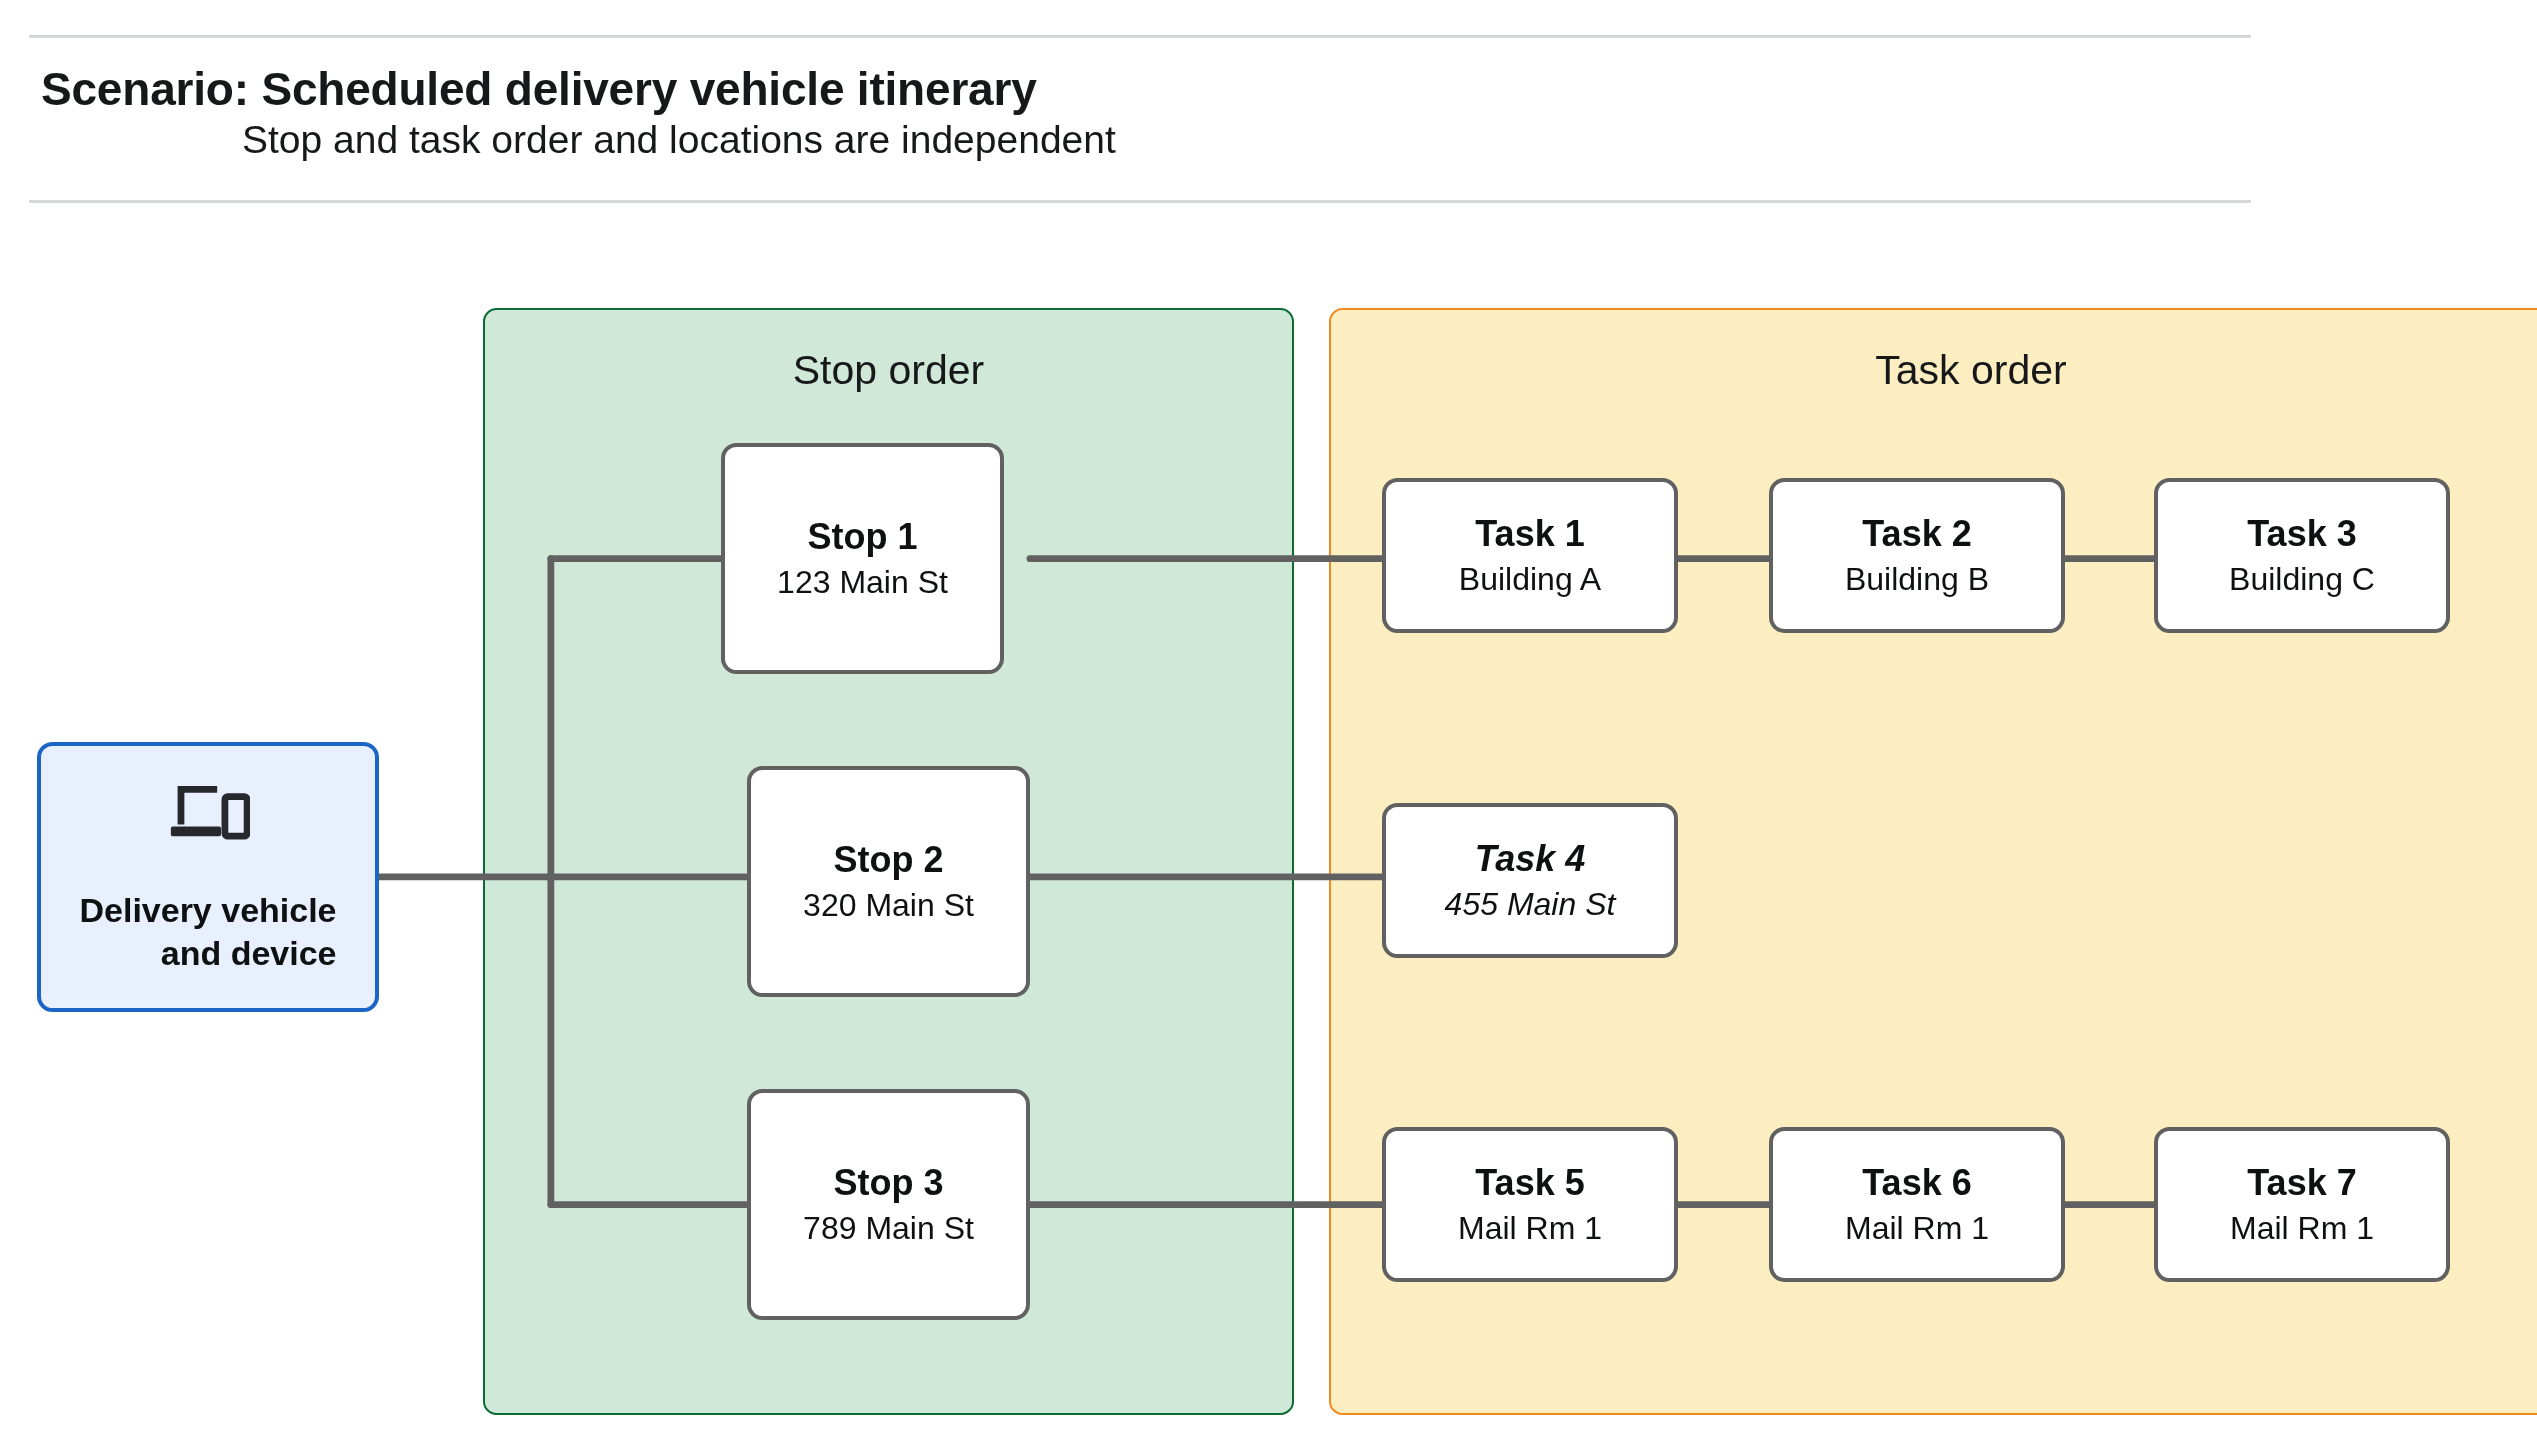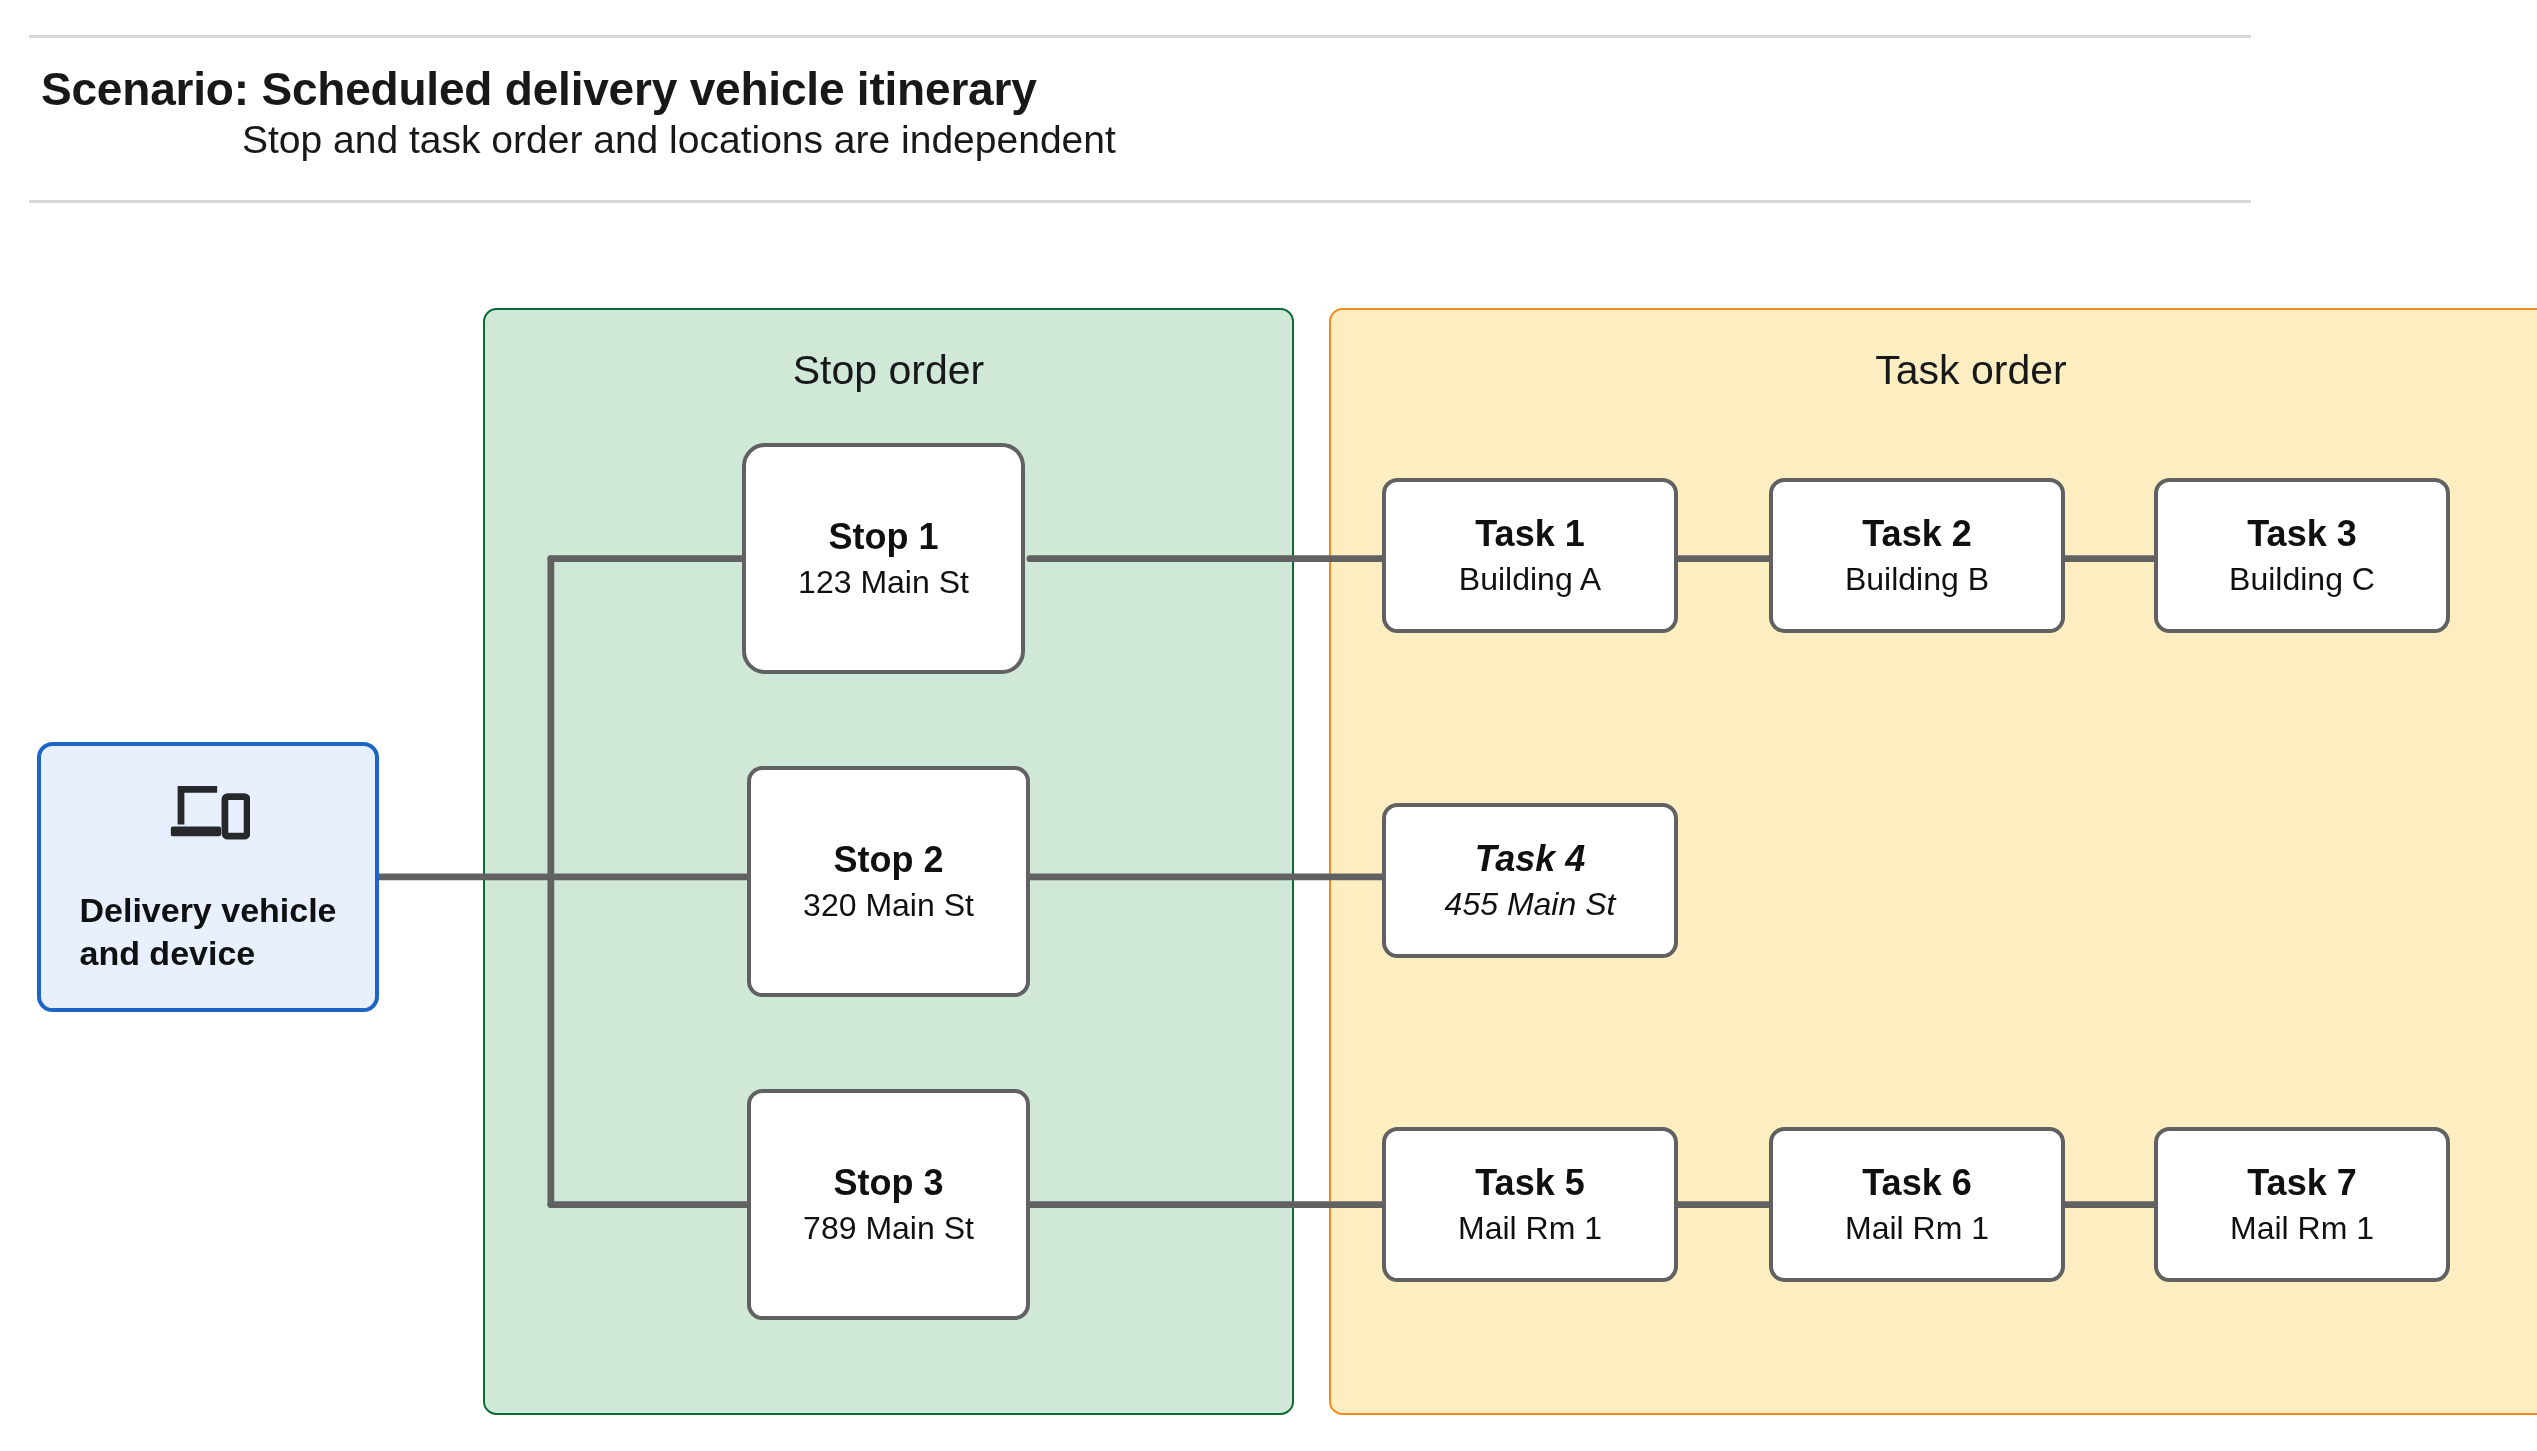--- a/index.html
+++ b/index.html
@@ -107,21 +107,21 @@
   .node .node-sub {
     font-size: 32px;
     font-weight: 400;
     color: #0f1012;
     line-height: 1.22;
     margin-top: 3.9px;
   }
 
   
   .stop-node { width: 283px; height: 231px; }
-  #node-stop-1 { left: 742px; top: 443px; border-radius: 23px; }
+  #node-stop-1 { left: 721px; top: 443px; }
   #node-stop-2 { left: 747px; top: 766px; }
   #node-stop-3 { left: 747px; top: 1089px; }
 
   
   .task-node { width: 296px; height: 155px; }
   #node-task-1 { left: 1382px; top: 478px; }
   #node-task-2 { left: 1769px; top: 478px; }
   #node-task-3 { left: 2154px; top: 478px; }
   #node-task-4 { left: 1382px; top: 803px; font-style: italic; }
   #node-task-5 { left: 1382px; top: 1127px; }
@@ -148,21 +148,21 @@
   #vehicle-icon {
     width: 83px;
     height: 64px;
     margin-bottom: 45px;
   }
   #vehicle-icon svg { display: block; width: 100%; height: 100%; }
   #vehicle-label {
     font-size: 34px;
     font-weight: 700;
     color: #0f1012;
-    text-align: left;
+    text-align: right;
     line-height: 1.26;
     white-space: pre-line;
   }
 
   
   #edges {
     position: absolute;
     left: 0; top: 0;
     width: 2538px;
     height: 1452px;

